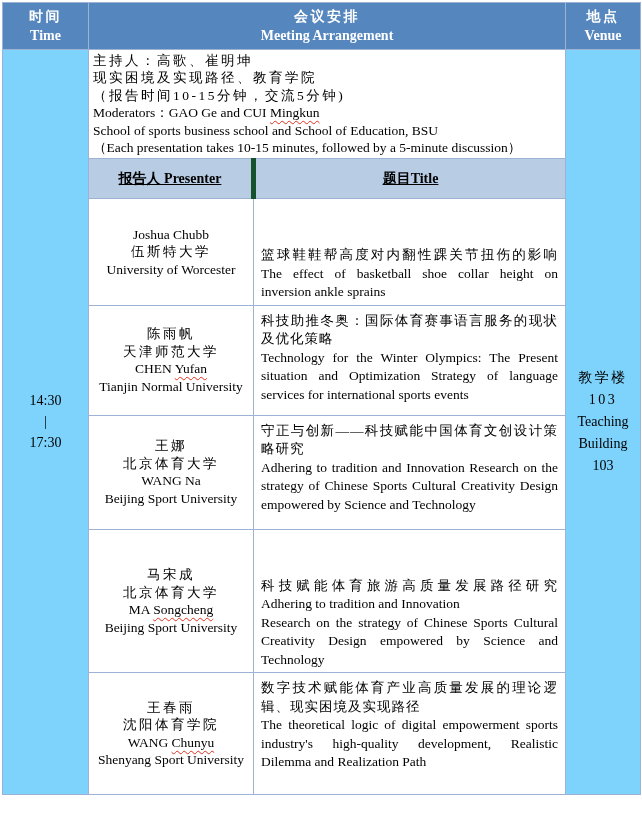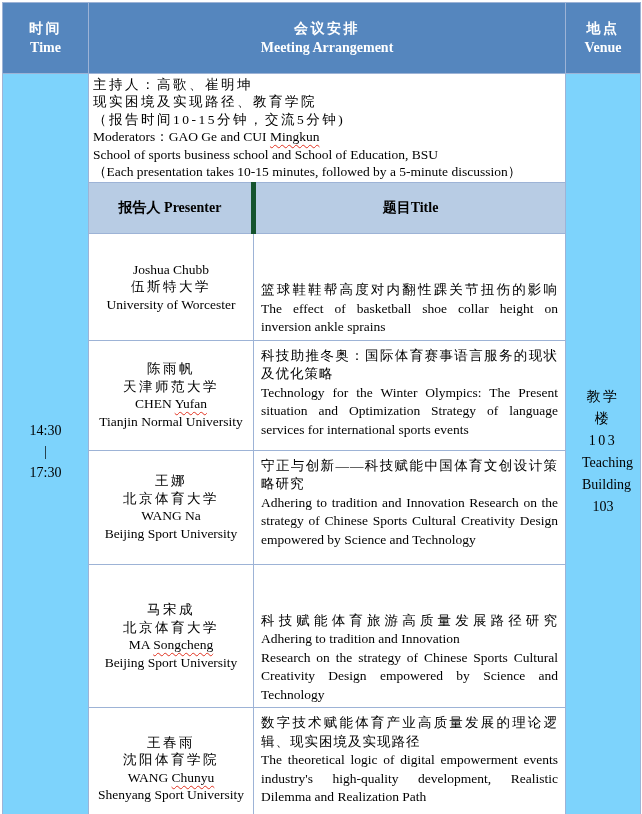--- a/index.html
+++ b/index.html
@@ -28,37 +28,37 @@
     margin: 2px 0 10px 0;
   }
   .title-en {
     font-size: 15px;
     font-weight: bold;
     line-height: 29px;
   }
 
   
   table { border-collapse: collapse; table-layout: fixed; width: 638px; }
-  td, th { border: 1px solid #9DB3D6; padding: 16px; vertical-align: middle; box-sizing: border-box; }
+  td, th { border: 1px solid #9DB3D6; padding: 4px; vertical-align: middle; box-sizing: border-box; }
 
   tr.header-row { height: 40px; }
   tr.header-row th {
     background: #5586BE;
     color: #ffffff;
     font-size: 14px;
     font-weight: bold;
     line-height: 19px;
     text-align: center;
   }
   .cjk { letter-spacing: 2.5px; }
 
   tr.moderator-row { height: 105px; }
   td.moderator-cell { text-align: left; font-size: 13.5px; line-height: 17.4px; padding: 2px 4px; }
 
-  tr.subheader-row { height: 40px; }
+  tr.subheader-row { height: 40px; text-decoration: underline; }
   tr.subheader-row td {
     background: #B8CCE4;
     font-weight: bold;
     font-size: 14px;
     text-align: center;
   }
   tr.subheader-row td.no-right { border-right: 1px solid #B8CCE4; }
   tr.subheader-row td.no-left  { border-left: 5px solid #14532d; }
 
   td.time-cell, td.venue-cell {
@@ -201,18 +201,18 @@
 
     <tr class="s5">
       <td class="presenter-cell">
         <div class="cjk">王春雨</div>
         <div class="cjk">沈阳体育学院</div>
         <div><span>WANG </span><span class="sp">Chunyu</span></div>
         <div>Shenyang Sport University</div>
       </td>
       <td class="paper-cell">
         <div class="cn">数字技术赋能体育产业高质量发展的理论逻辑、现实困境及实现路径</div>
-        <div class="en">The theoretical logic of digital empowerment events industry's high-quality development, Realistic Dilemma and Realization Path</div>
+        <div class="en">The theoretical logic of digital empowerment sports industry's high-quality development, Realistic Dilemma and Realization Path</div>
       </td>
     </tr>
   </tbody>
     </table>
 </div>
 
 </body></html>

